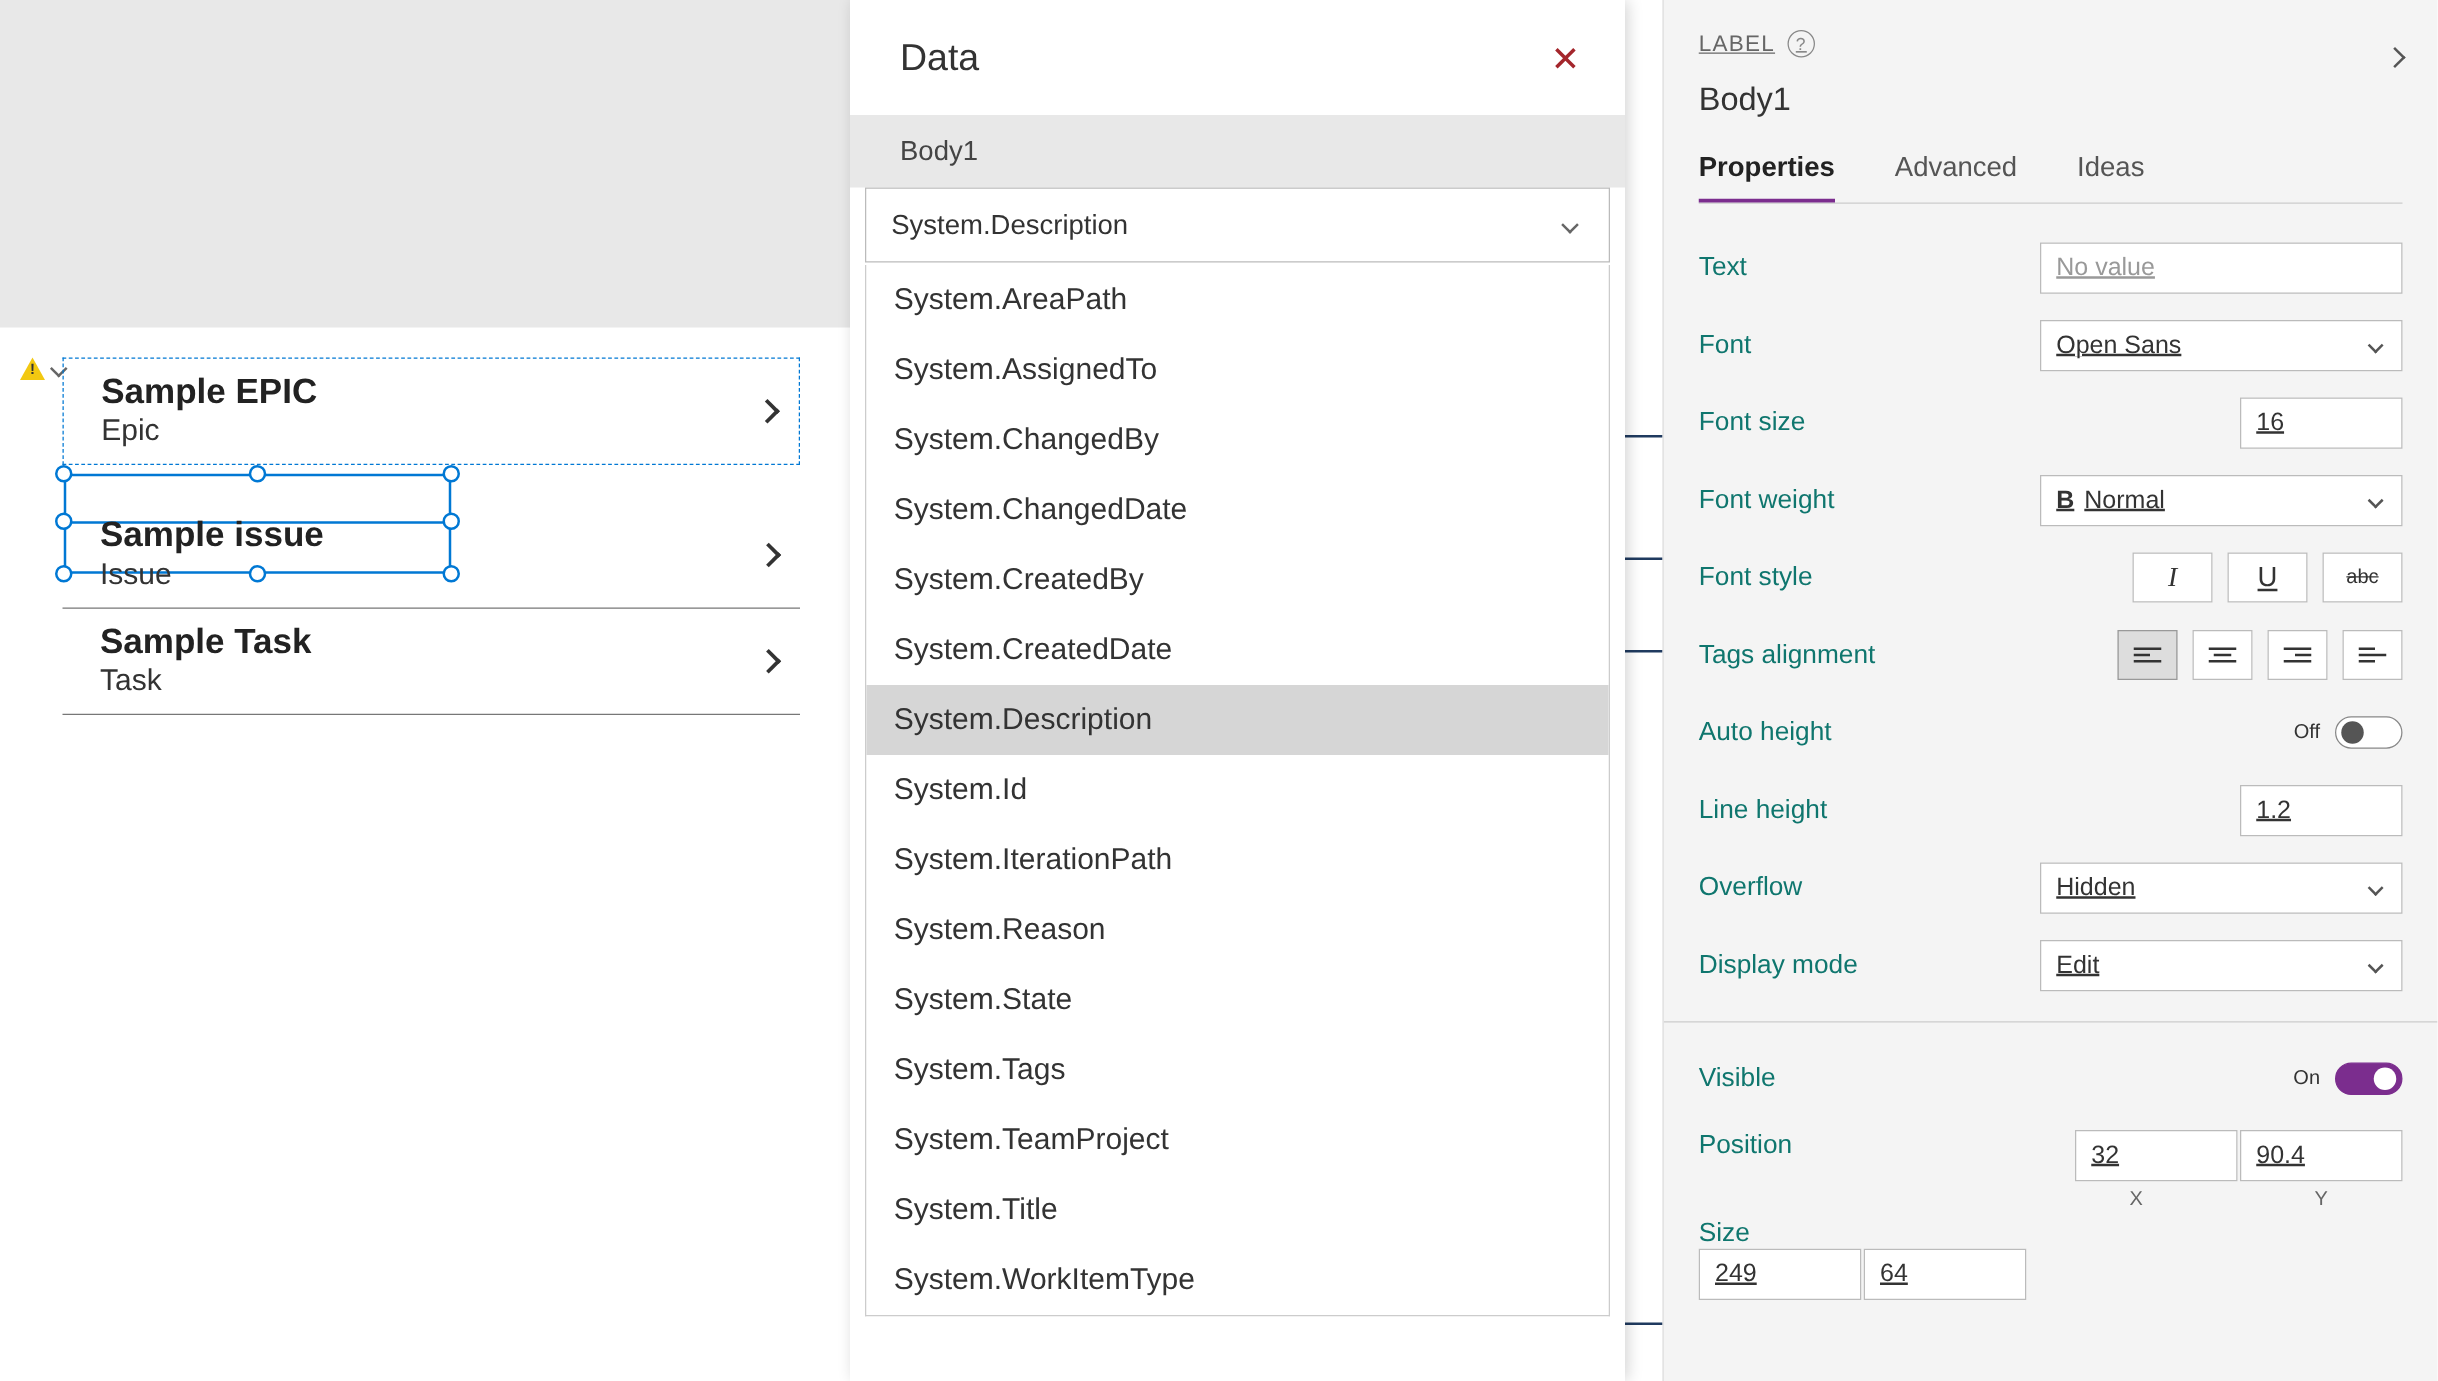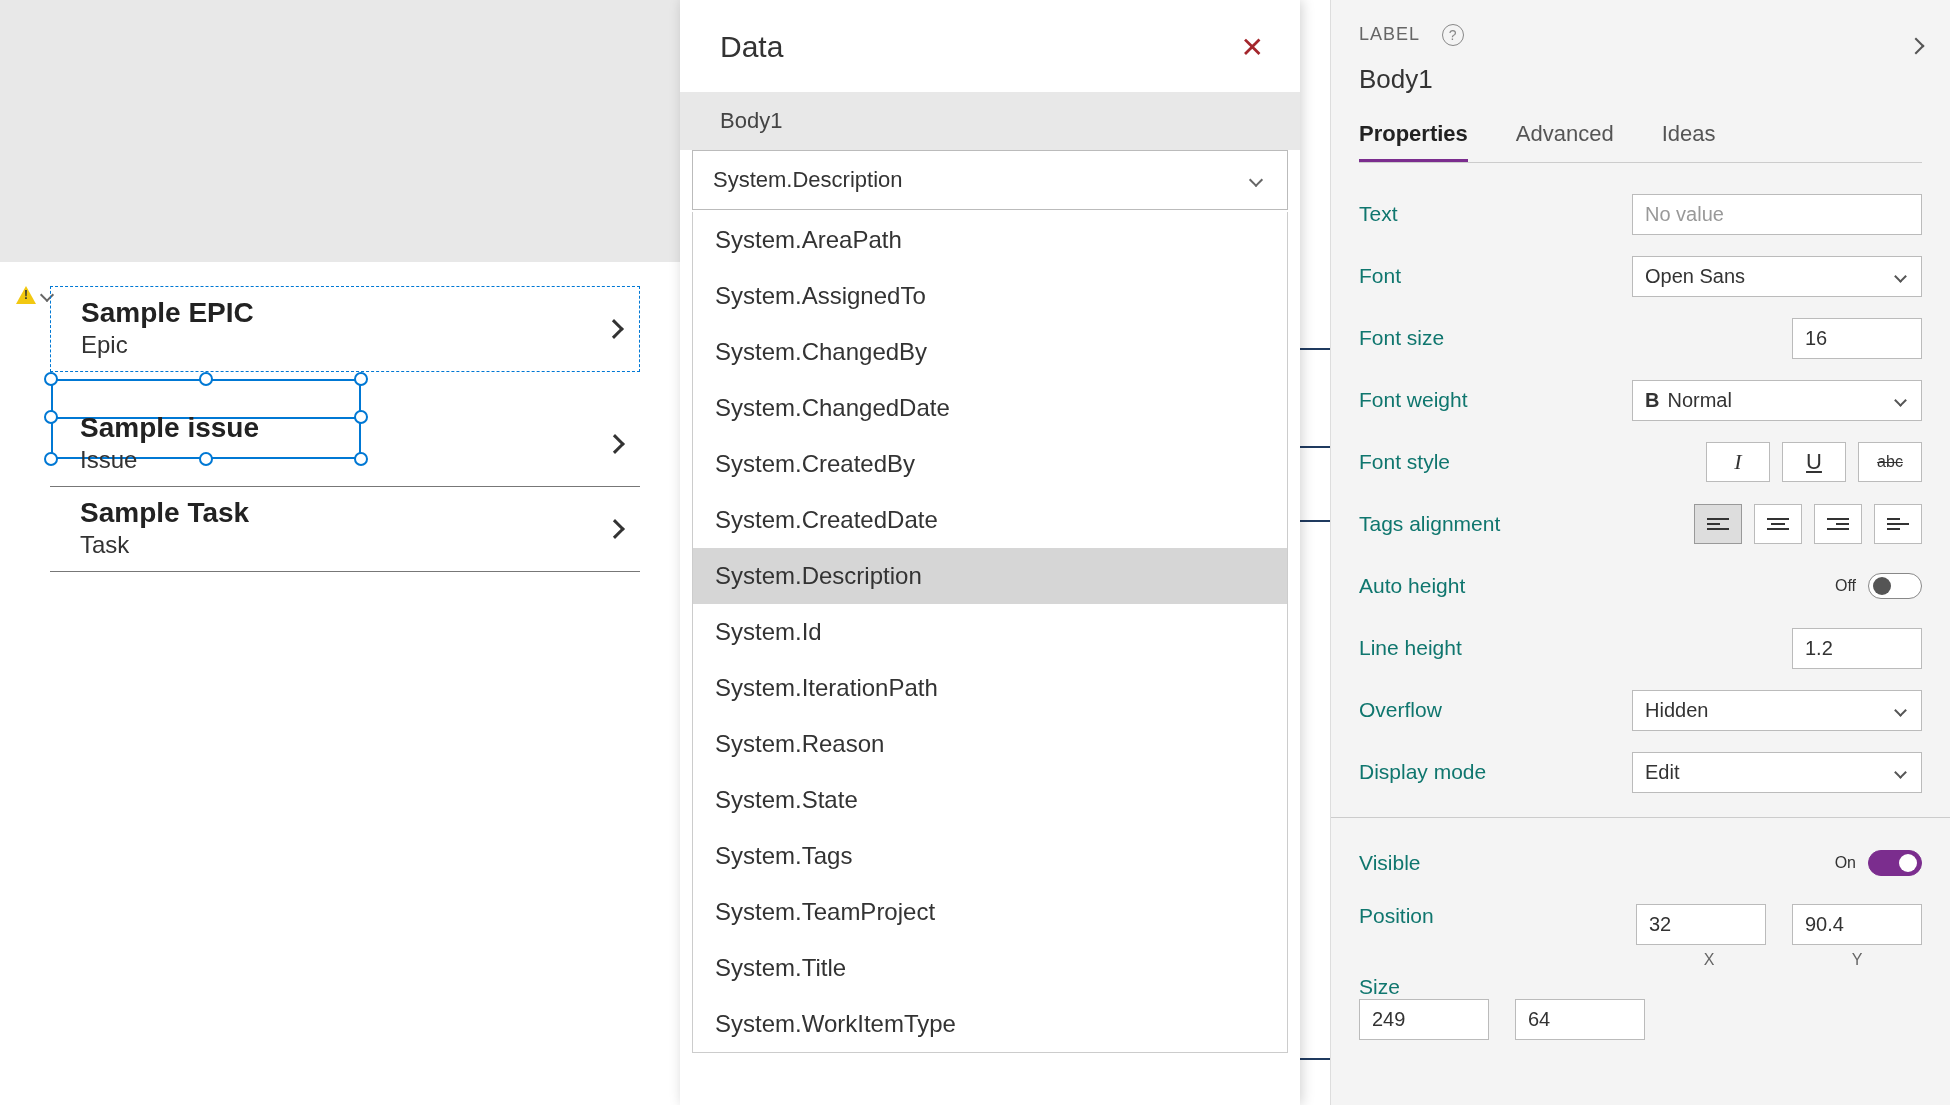--- a/index.html
+++ b/index.html
@@ -42,32 +42,32 @@
 .data-select-wrap { padding: 0 12px; }
 .data-select { margin: 0 0 2px 0; border: 1px solid #bbb; padding: 16px 20px; font-size: 22px; display: flex; justify-content: space-between; align-items: center; background: #fff; cursor: pointer; }
 .data-select .chev { transform: rotate(45deg); border: solid #666; border-width: 0 2px 2px 0; width: 10px; height: 10px; margin-right: 6px; }
 .data-list { border: 1px solid #ccc; border-top: none; margin: 0; background: #fff; max-height: 860px; overflow-y: auto; }
 .data-list-item { padding: 14px 22px; font-size: 24px; color: #333; cursor: pointer; }
 .data-list-item.highlight { background: #d6d6d6; }
 
 
 .props-panel { position: absolute; right: 0; top: 0; width: 620px; height: 1105px; background: #f4f4f4; border-left: 1px solid #ddd; z-index: 2; overflow-y: auto; }
 .props-top { padding: 24px 28px 10px 28px; position: relative; }
-.props-top .label-row { display: flex; align-items: flex-start; gap: 22px; color: #666; font-size: 18px; letter-spacing: 1px; }
+.props-top .label-row { display: flex; align-items: flex-end; gap: 10px; color: #666; font-size: 18px; letter-spacing: 1px; text-decoration: underline; }
 .help-circle { width: 22px; height: 22px; border: 1.5px solid #888; border-radius: 50%; display: inline-flex; align-items: center; justify-content: center; font-size: 14px; color: #888; }
 .expand-chev { position: absolute; right: 28px; top: 40px; transform: rotate(-45deg); border: solid #555; border-width: 0 2px 2px 0; width: 12px; height: 12px; cursor: pointer; }
 .props-name { font-size: 26px; color: #333; margin-top: 18px; }
 .props-tabs { display: flex; gap: 48px; margin-top: 26px; border-bottom: 1px solid #ccc; }
 .props-tab { font-size: 22px; color: #555; padding-bottom: 12px; cursor: pointer; }
 .props-tab.active { color: #222; font-weight: 600; border-bottom: 3px solid #7b2d8e; }
 
 .prop-list { padding: 10px 28px 20px 28px; }
 .prop-row { display: flex; align-items: center; justify-content: space-between; min-height: 62px; }
 .prop-label { font-size: 21px; color: #0f766e; text-align: right; }
-.prop-input { background: #fff; border: 1px solid #bbb; padding: 8px 12px; font-size: 20px; color: #333; }
+.prop-input { background: #fff; border: 1px solid #bbb; padding: 8px 12px; font-size: 20px; color: #333; text-decoration: underline; }
 .prop-input.placeholder { color: #999; }
 .prop-input.small { width: 130px; }
 .prop-input.full { width: 290px; display:flex; justify-content:space-between; align-items:center; }
 .prop-input .chev { transform: rotate(45deg); border: solid #555; border-width: 0 2px 2px 0; width: 9px; height: 9px; margin-right: 4px; }
 .bold-b { font-weight: 700; margin-right: 8px; }
 
 .style-btns { display: flex; gap: 12px; }
 .style-btn { width: 64px; height: 40px; border: 1px solid #bbb; background: #fff; display:flex; align-items:center; justify-content:center; font-size: 22px; cursor:pointer; }
 .style-btn.italic { font-style: italic; font-family: serif; }
 .style-btn.underline { text-decoration: underline; }
@@ -88,21 +88,21 @@
 .toggle { width: 54px; height: 26px; border: 1px solid #888; border-radius: 14px; position: relative; background: #fff; cursor: pointer; }
 .toggle .knob { position: absolute; width: 18px; height: 18px; background: #555; border-radius: 50%; top: 3px; left: 4px; }
 .toggle.on { background: #7b2d8e; border-color: #7b2d8e; }
 .toggle.on .knob { background: #fff; left: auto; right: 4px; }
 .toggle-label { font-size: 16px; color: #333; margin-right: 12px; }
 .toggle-wrap { display:flex; align-items:center; }
 
 .section-divider { border-top: 1px solid #ccc; margin: 14px -28px; }
 
 .xy-group { display:flex; flex-direction: column; align-items:flex-end; }
-.xy-inputs { display:flex; gap: 26px; }
+.xy-inputs { display:flex; gap: 2px; }
 .xy-labels { display:flex; gap: 18px; margin-top: 6px; }
 .xy-labels span { width: 130px; text-align:center; font-size: 16px; color: #666; }
 </style>
 </head>
 <body>
 
 <div class="root">
 
   <div class="canvas-area">
     <div class="canvas-header"></div>

